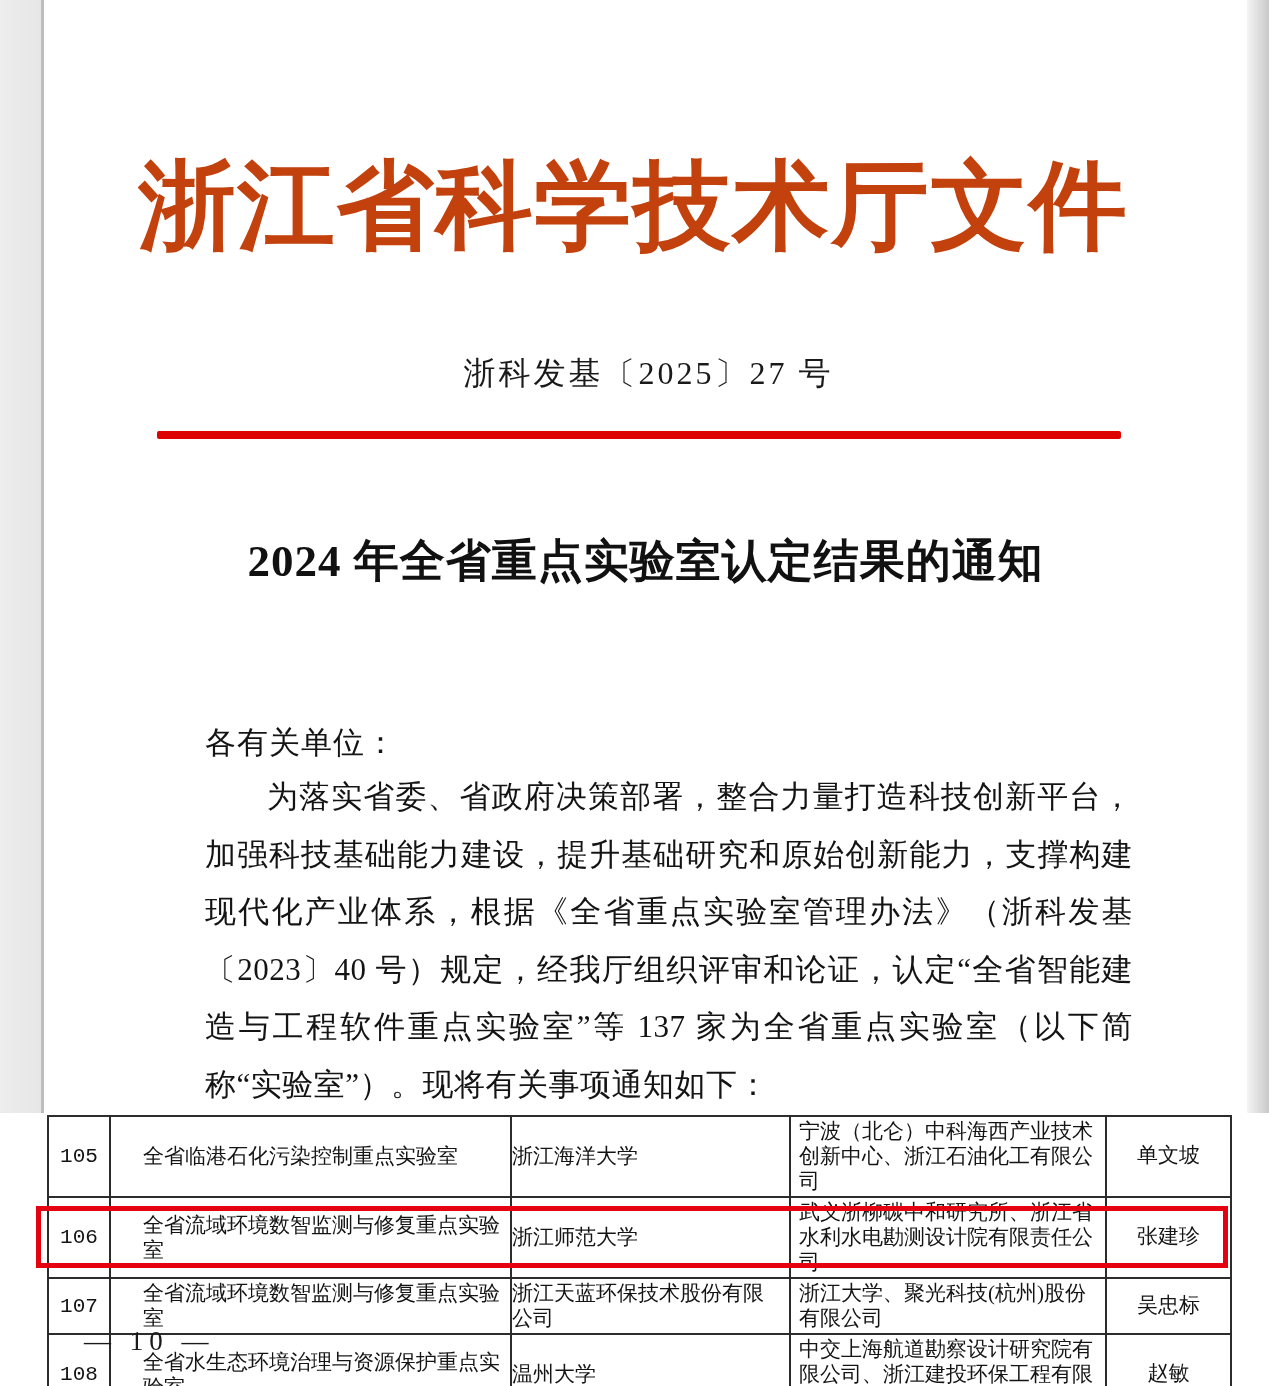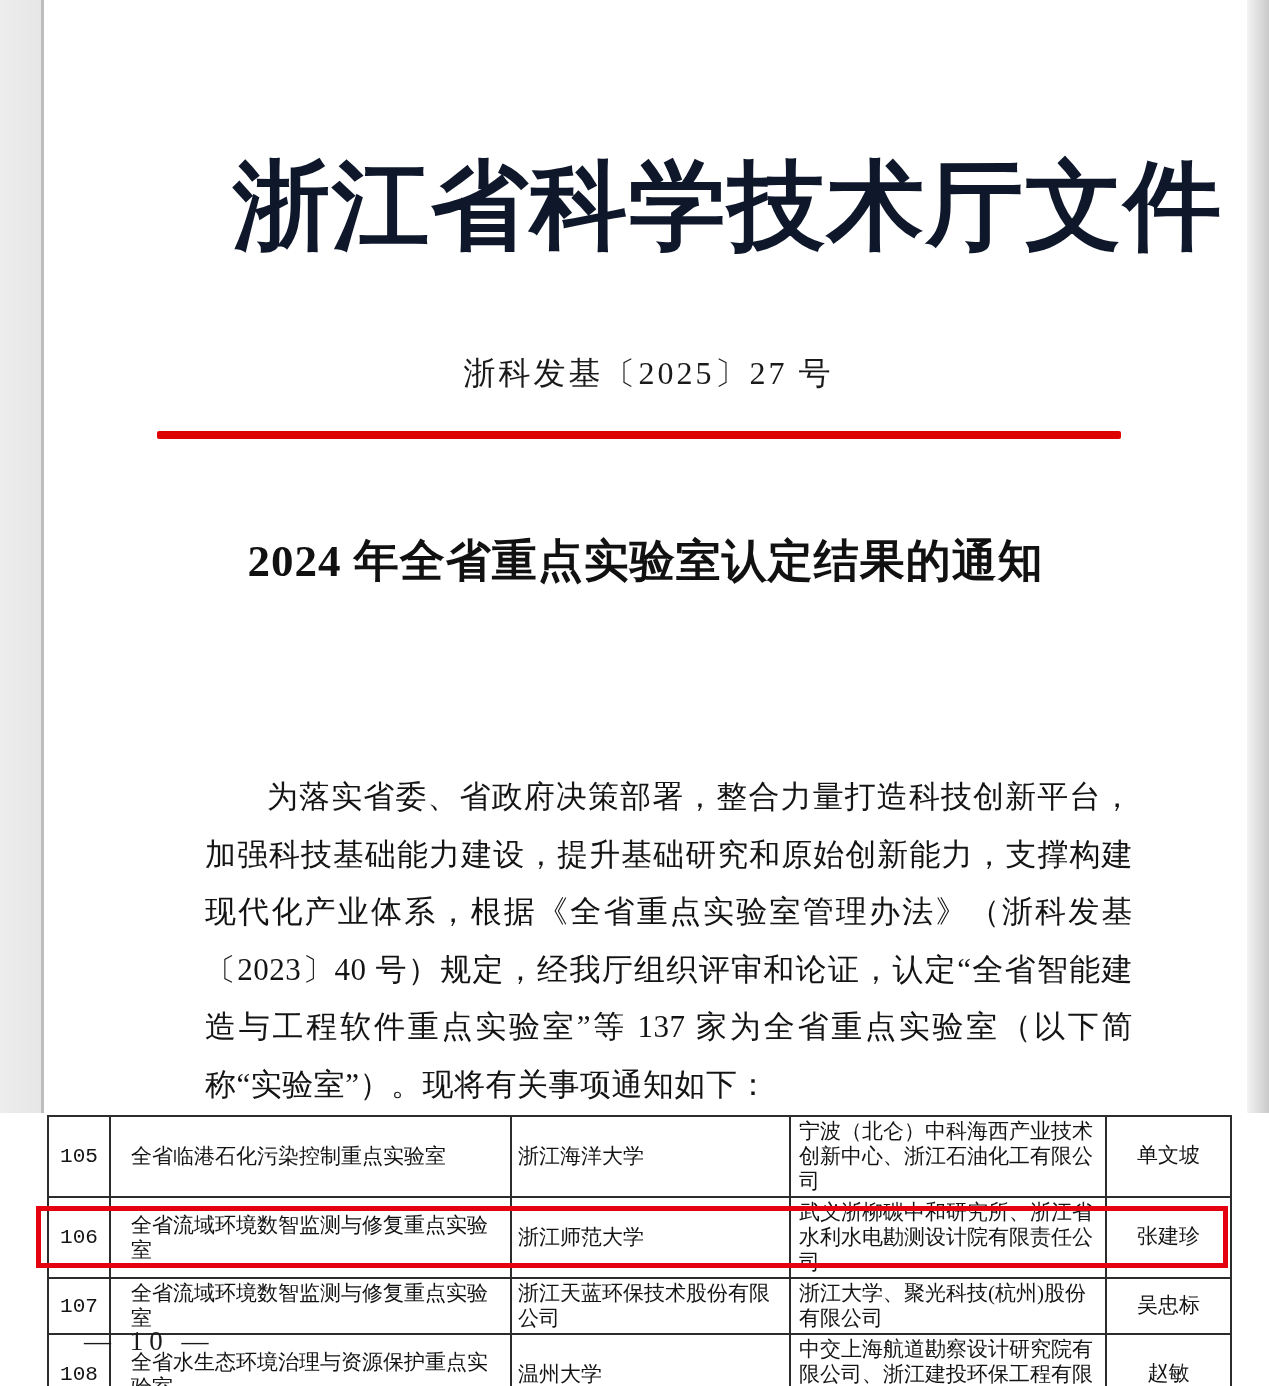--- a/index.html
+++ b/index.html
@@ -22,23 +22,23 @@
   .gutter-right{
     position:absolute;left:1247px;top:0;width:22px;height:1113px;
     background:linear-gradient(to right,#f4f4f4,#c9c9c9);
   }
 
   
   .page{position:absolute;left:44px;top:0;width:1203px;height:1113px;background:#ffffff;}
 
   .agency-title{
     position:absolute;left:0;top:148px;width:1179px;
-    text-align:right;
+    text-align:center;
     font-size:97px;font-weight:bold;
-    color:#0f172a;
+    color:#c2410c;
     letter-spacing:2px;
     line-height:118px;
     white-space:nowrap;
   }
   .doc-number{
     position:absolute;left:0;top:352px;width:1209px;
     text-align:center;
     font-size:32px;color:#1a1a1a;
     letter-spacing:3px;
   }
@@ -84,22 +84,22 @@
     vertical-align:middle;
     overflow:hidden;
   }
   .col-no{width:62px;}
   .col-lab{width:401px;}
   .col-inst{width:279px;}
   .col-part{width:316px;}
   .col-dir{width:125px;}
   td.c-no,td.c-dir{text-align:center;font-family:Liberation Mono, monospace;}
   td.c-lab,td.c-inst,td.c-part{text-align:left;}
-  td.c-lab{padding-left:20px;border-radius:20px;}
-  td.c-inst{padding-left:6px;}
+  td.c-lab{padding-left:32px;border-radius:20px;}
+  td.c-inst{padding-left:0;}
   td.c-part{padding-left:8px;padding-right:10px;}
 
   
   .highlight-box{
     position:absolute;left:36px;top:1206px;
     width:1182px;height:52px;
     border:5px solid #e50210;
     background:transparent;
     pointer-events:none;
   }
@@ -123,20 +123,21 @@
     <div class="agency-title">浙江省科学技术厅文件</div>
 
     <div class="doc-number">浙科发基〔2025〕27 号</div>
 
     <div class="red-rule"></div>
 
     <div class="notice-title">
       <div>2024 年全省重点实验室认定结果的通知</div>
     </div>
 
+    <div class="salutation">各有关单位：</div>
 
     <div class="body-par">为落实省委、省政府决策部署，整合力量打造科技创新平台，加强科技基础能力建设，提升基础研究和原始创新能力，支撑构建现代化产业体系，根据《全省重点实验室管理办法》（浙科发基〔2023〕40 号）规定，经我厅组织评审和论证，认定“全省智能建造与工程软件重点实验室”等 137 家为全省重点实验室（以下简称“实验室”）。现将有关事项通知如下：</div>
   </div>
 
   <table class="results-table">
     <colgroup>
       <col class="col-no">
         <col class="col-lab">
         <col class="col-inst">
         <col class="col-part">

